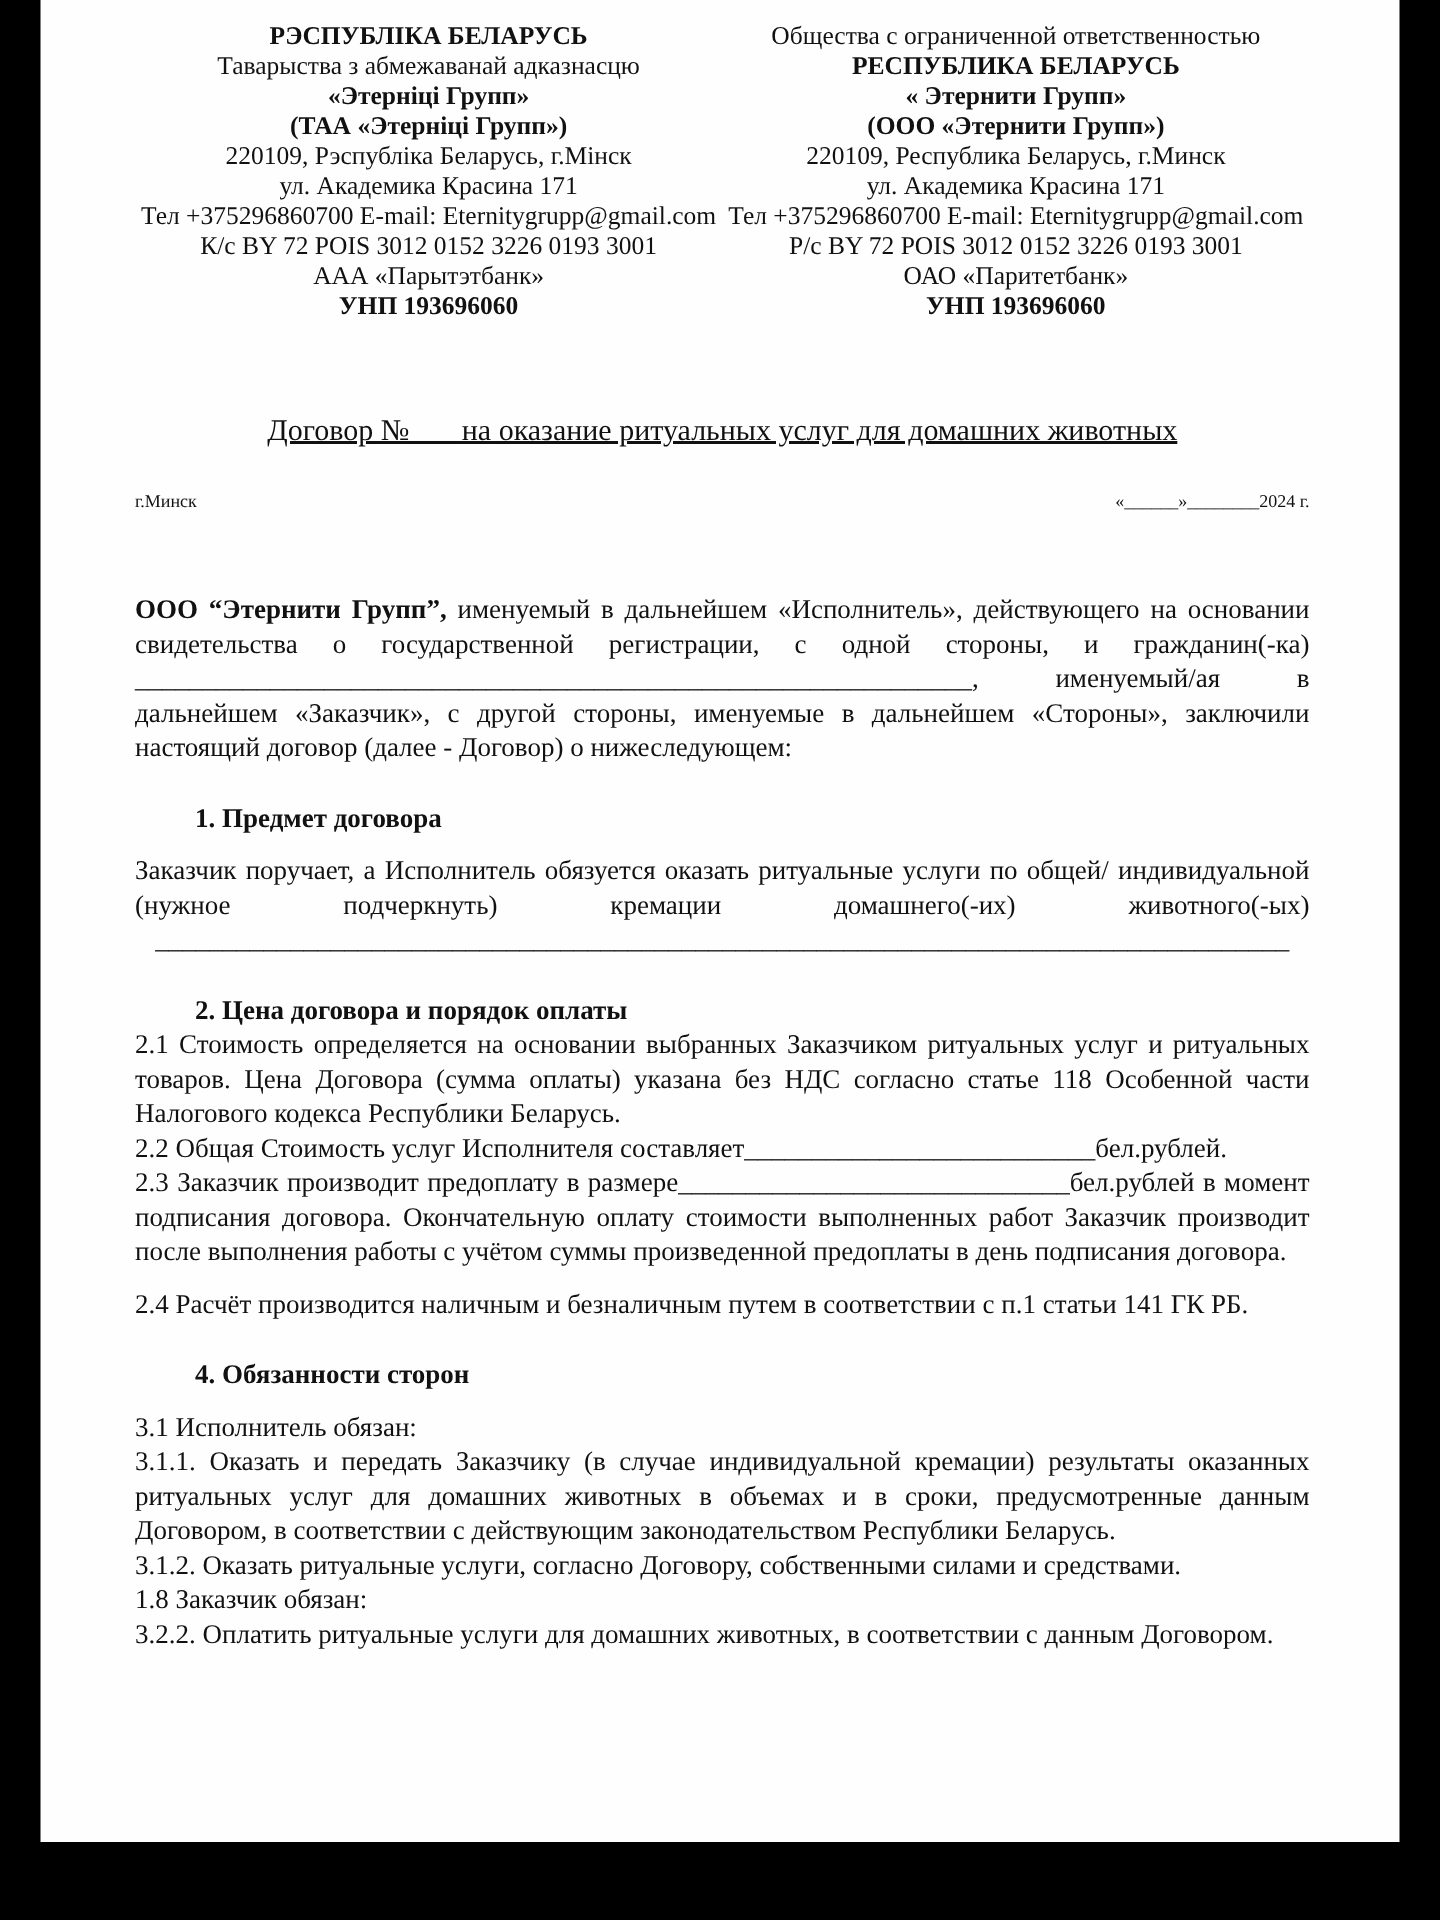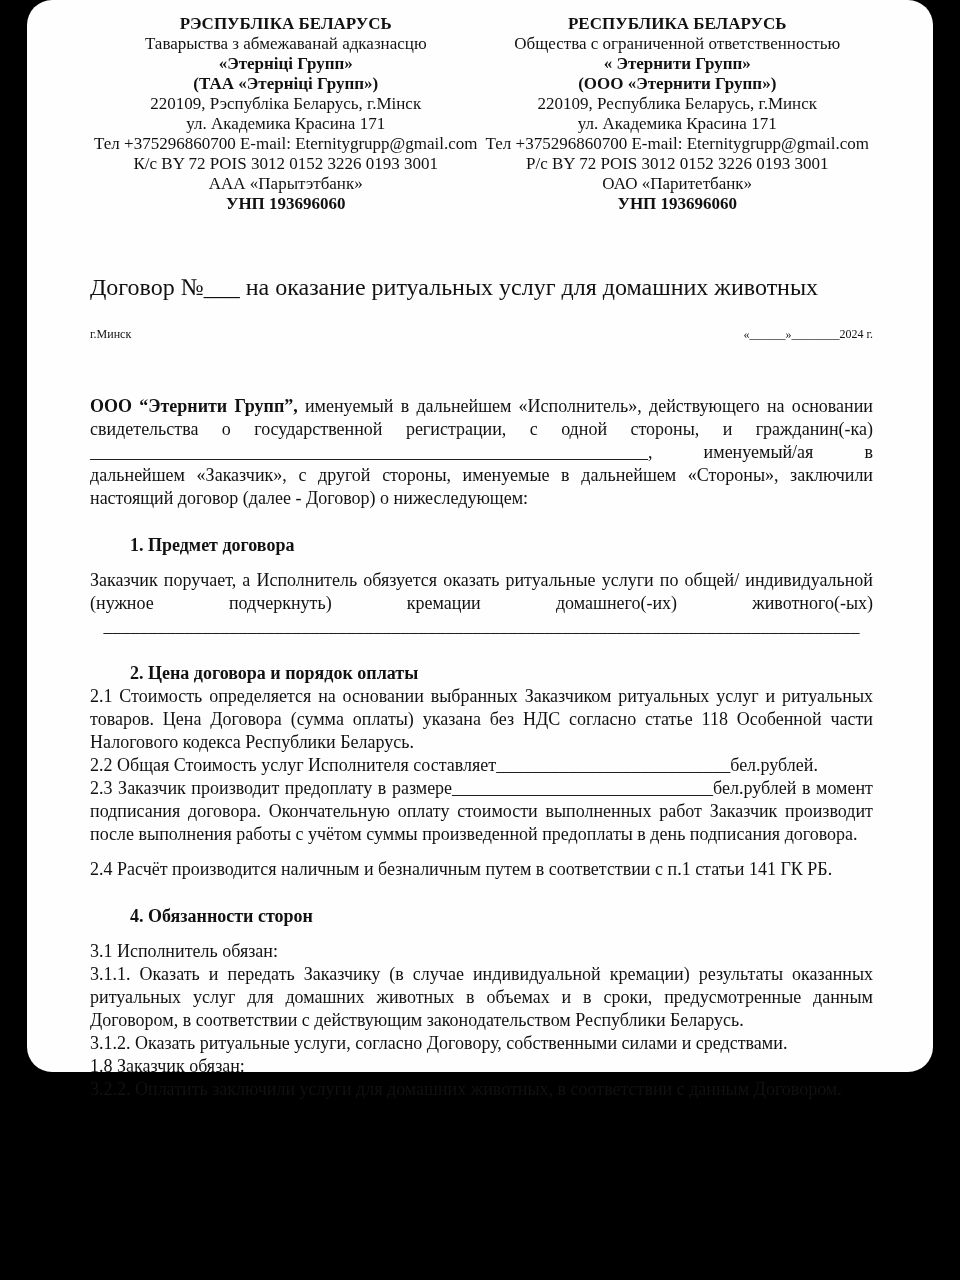--- a/index.html
+++ b/index.html
@@ -6,33 +6,32 @@
   body {
     width: 960px; height: 1280px;
     background: #000;
     font-family: "Liberation Serif", "DejaVu Serif", serif;
     color: #111;
     position: relative;
     overflow: hidden;
   }
   .page {
     position: absolute; left: 27px; top: 0;
-    width: 906px; height: 1072px;
+    width: 906px; height: 1228px;
     background: #fefefe;
     box-sizing: border-box;
     padding: 14px 60px 0 63px;
-    border-radius: 25px;
   }
   
   .letterhead { display: flex; }
   .lh-col { flex: 1 1 50%; text-align: center; font-size: 17px; line-height: 20px; }
   .lh-line { white-space: nowrap; }
   .b { font-weight: bold; }
   
-  .doc-title { font-size: 24px; line-height: 23px; margin-top: 62px; }
+  .doc-title { text-align: center; font-size: 20px; line-height: 23px; margin-top: 62px; text-decoration: underline; }
   .meta-row { display: flex; justify-content: space-between; font-size: 12px; line-height: 23px; margin-top: 24px; text-align: center; }
   
   .para { font-size: 18px; line-height: 23px; text-align: justify; margin: 0; }
   .preamble { margin-top: 49px; }
   .sec-h { font-weight: bold; font-size: 18px; line-height: 23px; margin-top: 24px; margin-left: 40px; }
   .mt-s { margin-top: 12px; }
   .mt-m { margin-top: 0; }
   .force-justify { text-align: justify; text-align-last: justify; }
   .blank-line { font-size: 18px; line-height: 23px; letter-spacing: 0; white-space: nowrap; overflow: hidden; text-align: center; }
 </style>
@@ -48,22 +47,22 @@
       <div class="lh-line b">«Этерніці Групп»</div>
       <div class="lh-line b">(ТАА «Этерніці Групп»)</div>
       <div class="lh-line">220109, Рэспубліка Беларусь, г.Мінск</div>
       <div class="lh-line">ул. Академика Красина 171</div>
       <div class="lh-line">Тел +375296860700 E-mail: Eternitygrupp@gmail.com</div>
       <div class="lh-line">К/с BY 72 POIS 3012 0152 3226 0193 3001</div>
       <div class="lh-line">ААА «Парытэтбанк»</div>
       <div class="lh-line b">УНП 193696060</div>
     </div>
     <div class="lh-col">
+      <div class="lh-line">Общества с ограниченной ответственностью</div>
       <div class="lh-line b">РЕСПУБЛИКА БЕЛАРУСЬ</div>
-      <div class="lh-line">Общества с ограниченной ответственностью</div>
       <div class="lh-line b">« Этернити Групп»</div>
       <div class="lh-line b">(ООО «Этернити Групп»)</div>
       <div class="lh-line">220109, Республика Беларусь, г.Минск</div>
       <div class="lh-line">ул. Академика Красина 171</div>
       <div class="lh-line">Тел +375296860700 E-mail: Eternitygrupp@gmail.com</div>
       <div class="lh-line">Р/с BY 72 POIS 3012 0152 3226 0193 3001</div>
       <div class="lh-line">ОАО «Паритетбанк»</div>
       <div class="lh-line b">УНП 193696060</div>
     </div>
   </div>
@@ -85,15 +84,15 @@
   <p class="para mt-m">2.1 Стоимость определяется на основании выбранных Заказчиком ритуальных услуг и ритуальных товаров. Цена Договора (сумма оплаты) указана без НДС согласно статье 118 Особенной части Налогового кодекса Республики Беларусь.</p>
   <p class="para mt-m">2.2 Общая Стоимость услуг Исполнителя составляет__________________________бел.рублей.</p>
   <p class="para mt-m">2.3 Заказчик производит предоплату в размере_____________________________бел.рублей в момент подписания договора. Окончательную оплату стоимости выполненных работ Заказчик производит после выполнения работы с учётом суммы произведенной предоплаты в день подписания договора.</p>
   <p class="para mt-s">2.4 Расчёт производится наличным и безналичным путем в соответствии с п.1 статьи 141 ГК РБ.</p>
 
   <div class="sec-h">4. Обязанности сторон</div>
   <p class="para mt-s">3.1 Исполнитель обязан:</p>
   <p class="para mt-m">3.1.1. Оказать и передать Заказчику (в случае индивидуальной кремации) результаты оказанных ритуальных услуг для домашних животных в объемах и в сроки, предусмотренные данным Договором, в соответствии с действующим законодательством Республики Беларусь.</p>
   <p class="para mt-m">3.1.2. Оказать ритуальные услуги, согласно Договору, собственными силами и средствами.</p>
   <p class="para mt-m">1.8 Заказчик обязан:</p>
-  <p class="para mt-m">3.2.2. Оплатить заключили услуги для домашних животных, в соответствии с данным Договором.</p>
+  <p class="para mt-m">3.2.2. Оплатить ритуальные услуги для домашних животных, в соответствии с данным Договором.</p>
 
 </div>
 
 </body></html>

